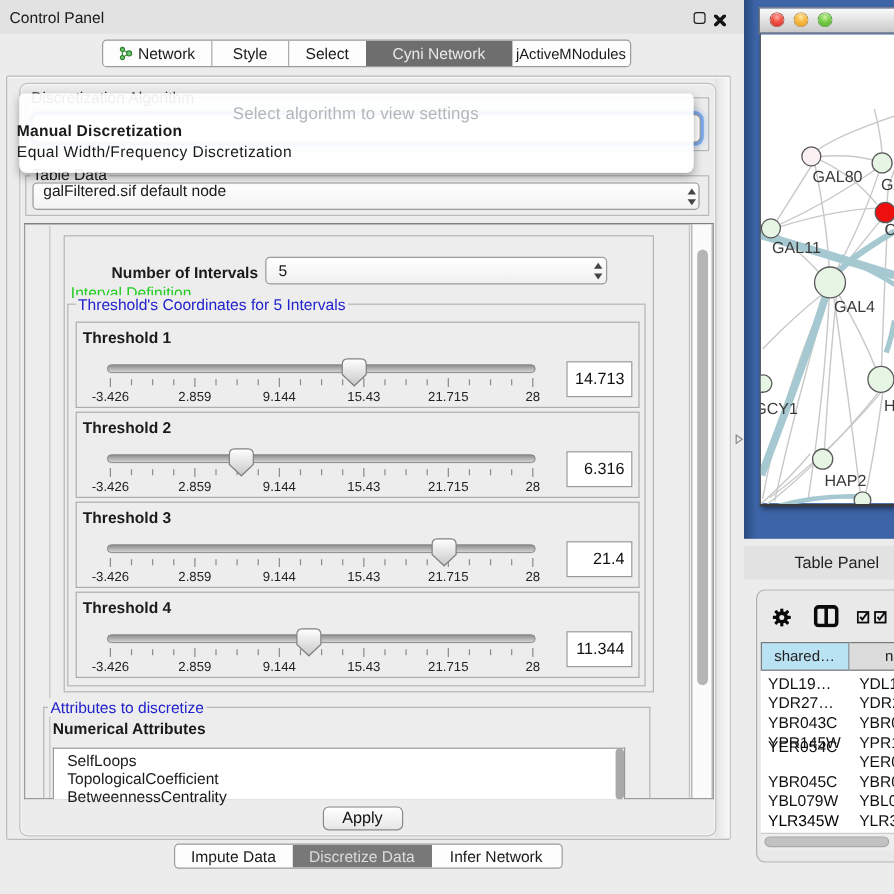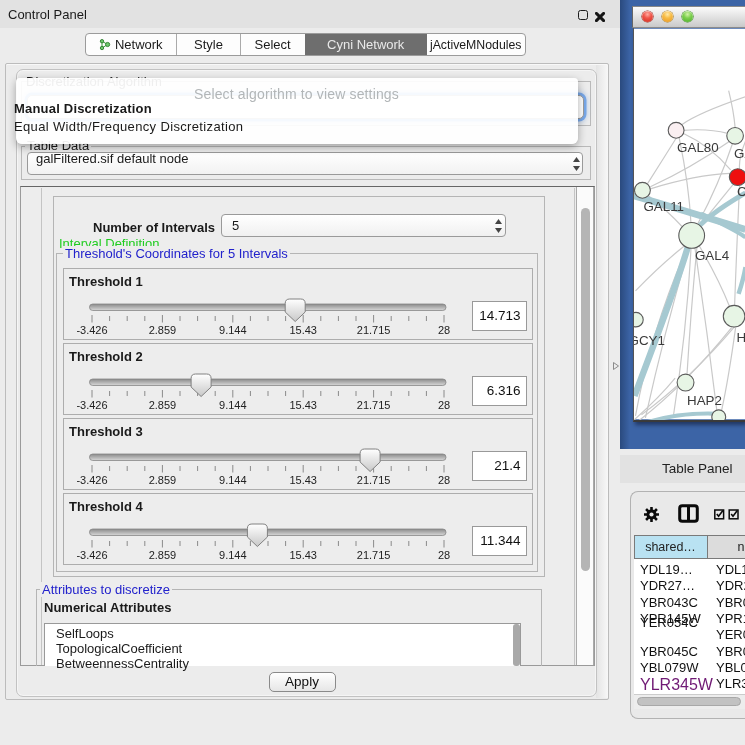--- a/index.html
+++ b/index.html
@@ -266,20 +266,25 @@
 <div class="abs" style="left:40px;top:582px;font-size:13px;color:#2222cc;background:#ededed;padding:0 2px;">Attributes to discretize</div>
 <div class="abs t13" style="left:44px;top:600px;font-weight:bold;">Numerical Attributes</div>
 <div class="abs" style="left:44px;top:623px;width:477px;height:43px;background:#fff;border:1px solid #999;border-bottom:none;"></div>
 <div class="abs t13" style="left:56px;top:625.5px;">SelfLoops</div>
 <div class="abs t13" style="left:56px;top:640.5px;">TopologicalCoefficient</div>
 <div class="abs t13" style="left:56px;top:655.5px;">BetweennessCentrality</div>
 <div class="abs" style="left:513px;top:624px;width:7px;height:42px;background:#a9a9a9;border-radius:3px;"></div>
 
 <div class="abs" style="left:268.5px;top:671.5px;width:67px;height:20px;background:linear-gradient(#ffffff,#e6e6e6);border:1px solid #8a8a8a;border-radius:5px;text-align:center;font-size:13.5px;color:#111;line-height:18px;">Apply</div>
 
+<div class="abs" style="left:144.5px;top:703px;width:324px;height:20.5px;background:#fdfdfd;border:1px solid #9b9b9b;border-radius:4px;overflow:hidden;display:flex;">
+  <div class="t13" style="width:98px;display:flex;align-items:center;justify-content:center;">Impute Data</div>
+  <div class="t13" style="width:116px;display:flex;align-items:center;justify-content:center;background:#787878;color:#dcdcdc;">Discretize Data</div>
+  <div class="t13" style="flex:1;display:flex;align-items:center;justify-content:center;">Infer Network</div>
+</div>
 
 <div class="abs" style="left:16px;top:78px;width:562px;height:66px;background:rgba(255,255,255,0.93);border-radius:4px 4px 6px 6px;box-shadow:0 3px 8px rgba(0,0,0,0.32);z-index:5;"></div>
 <div class="abs" style="left:194px;top:86px;font-size:14px;letter-spacing:0.15px;color:#b2b6b8;z-index:6;white-space:nowrap;">Select algorithm to view settings</div>
 <div class="abs t13" style="left:14px;top:101px;font-weight:bold;z-index:6;white-space:nowrap;letter-spacing:0.2px;">Manual Discretization</div>
 <div class="abs t13" style="left:14px;top:118.5px;z-index:6;white-space:nowrap;letter-spacing:0.35px;">Equal Width/Frequency Discretization</div>
 
 <svg class="abs" style="left:612px;top:361px;" width="8" height="10" viewBox="0 0 8 10">
       <path d="M1.5 1.5 L6.5 5 L1.5 8.5 Z" fill="none" stroke="#8a8a8a" stroke-width="1"></path>
     </svg>
 
@@ -389,21 +394,21 @@
       <div class="abs" style="left:640px;top:594.6px;font-size:13px;color:#111;">YBR043C</div>
       <div class="abs" style="left:716px;top:594.6px;font-size:13px;color:#111;">YBR0</div>
       <div class="abs" style="left:640px;top:610.9px;font-size:13px;color:#111;">YPR145W</div>
       <div class="abs" style="left:716px;top:610.9px;font-size:13px;color:#111;">YPR1</div>
       <div class="abs" style="left:640px;top:615px;font-size:13px;color:#111;">YER054C</div>
       <div class="abs" style="left:716px;top:627.2px;font-size:13px;color:#111;">YER0</div>
       <div class="abs" style="left:640px;top:643.5px;font-size:13px;color:#111;">YBR045C</div>
       <div class="abs" style="left:716px;top:643.5px;font-size:13px;color:#111;">YBR0</div>
       <div class="abs" style="left:640px;top:659.8px;font-size:13px;color:#111;">YBL079W</div>
       <div class="abs" style="left:716px;top:659.8px;font-size:13px;color:#111;">YBL0</div>
-      <div class="abs" style="left:640px;top:676.1px;font-size:16px;color:#701a75;">YLR345W</div>
+      <div class="abs" style="left:640px;top:676.1px;font-size:13px;color:#000000;">YLR345W</div>
       <div class="abs" style="left:716px;top:676.1px;font-size:13px;color:#111;">YLR3</div>
       <div class="abs" style="left:640px;top:692.4px;font-size:13px;color:#111;">YIL052C</div>
       <div class="abs" style="left:716px;top:692.4px;font-size:13px;color:#111;">YIL0</div>
     </div>
 <div class="abs" style="left:633.5px;top:694px;width:111.5px;height:15px;background:#ededed;border-top:1px solid #ccc;"></div>
 <div class="abs" style="left:637px;top:696.5px;width:104px;height:9px;background:#c2c2c2;border:1px solid #a8a8a8;border-radius:5px;"></div>
 
 </div>
 
 </body></html>

